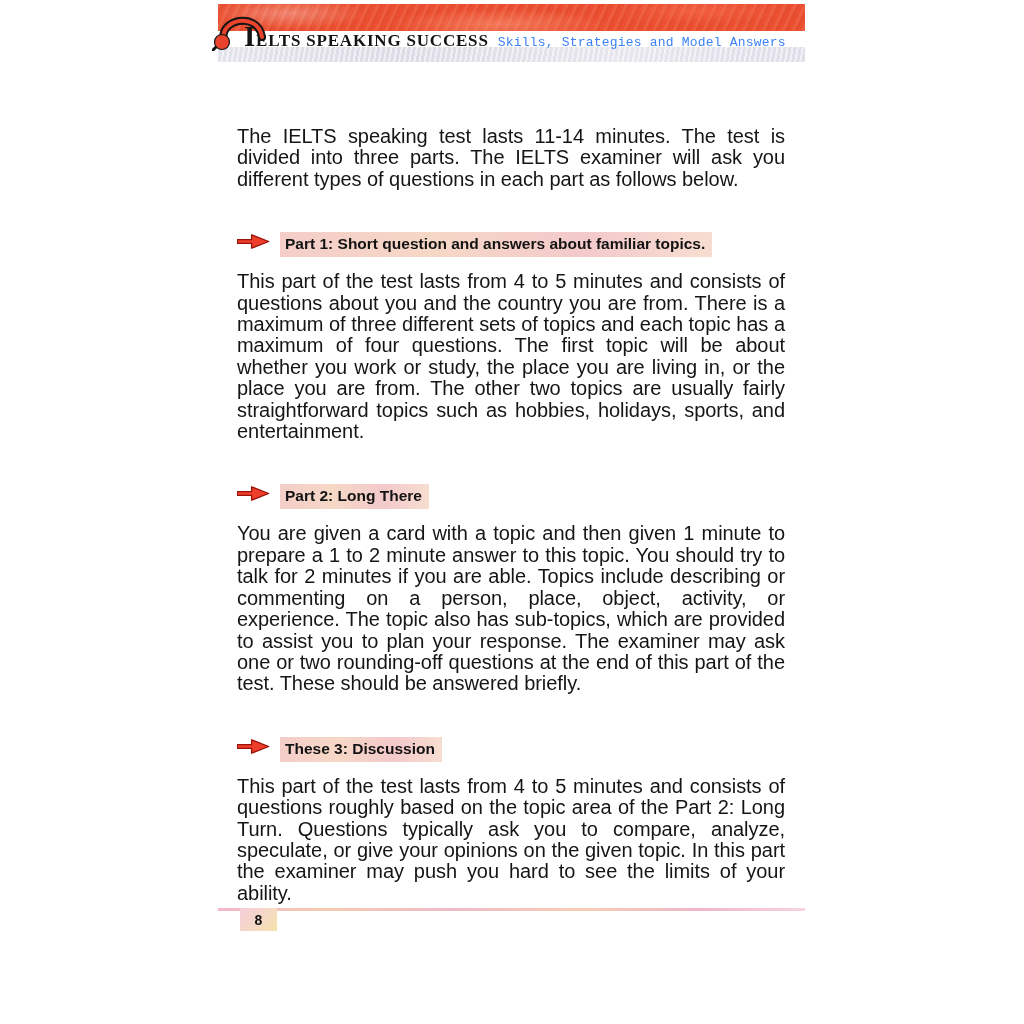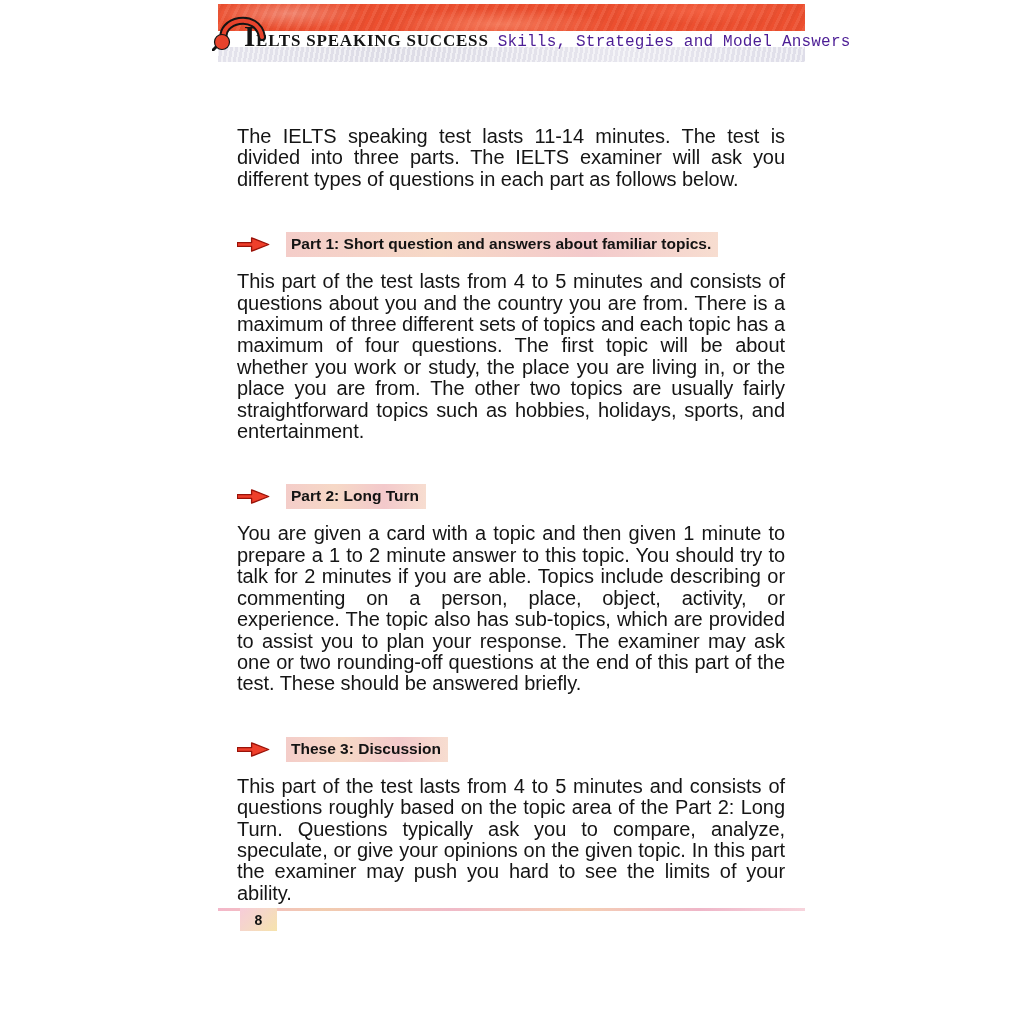--- a/index.html
+++ b/index.html
@@ -28,33 +28,33 @@
       linear-gradient(90deg,#e4e3ec,#dddce6 30%,#e7e6ee 70%,#dfdee9);
   }
   .brand{position:absolute;left:26px;top:21px;display:flex;align-items:baseline;white-space:nowrap;}
   .book-title{
     display:inline-block;
     font-family:"Liberation Serif",serif;font-weight:bold;
     font-size:17px;line-height:22px;letter-spacing:0.8px;color:#141414;
   }
   .book-title::first-letter{font-size:29px;}
   .book-subtitle{
-    font-family:"Liberation Mono",monospace;font-size:16px;color:#4c1d95;
+    font-family:"Liberation Mono",monospace;font-size:13px;color:#3b82f6;
     margin-left:9px;letter-spacing:0.2px;
   }
   .logo{position:absolute;left:-6px;top:5px;z-index:3;}
 
   
   .content{position:absolute;left:237px;top:126px;width:548px;}
   .para{
     margin:0;font-size:20px;line-height:21.4px;color:#151515;
     text-align:justify;letter-spacing:-0.05px;
   }
   .part{margin-top:42px;}
-  .part-heading-row{display:flex;align-items:center;gap:16px;margin:0 0 14px 0;}
+  .part-heading-row{display:flex;gap:10px;margin:0 0 14px 0;}
   .arrow-icon{flex:0 0 auto;display:block;}
   .part-heading{
     display:inline-block;font-weight:bold;font-size:15.5px;line-height:18px;
     color:#131313;padding:3px 7px 4px 5px;
     background:linear-gradient(90deg,#f4cdc9,#f6d8c6 35%,#f3c9cb 70%,#f7ddd0);
   }
 
   
   .footer-line{
     position:absolute;left:218px;top:908px;width:587px;height:3px;
@@ -103,21 +103,21 @@
         <span class="part-heading">Part 1: Short question and answers about familiar topics.</span>
       </div>
       <p class="para">This part of the test lasts from 4 to 5 minutes and consists of questions about you and the country you are from. There is a maximum of three different sets of topics and each topic has a maximum of four questions. The first topic will be about whether you work or study, the place you are living in, or the place you are from. The other two topics are usually fairly straightforward topics such as hobbies, holidays, sports, and entertainment.</p>
     </section>
 
     <section class="part">
       <div class="part-heading-row">
         <svg class="arrow-icon" width="33" height="19" viewBox="0 0 34 20">
           <polygon points="0,8 15,8 15,3 33,10 15,17 15,12 0,12" fill="#ee3f2b" stroke="#9a1208" stroke-width="1.4" stroke-linejoin="round"></polygon>
         </svg>
-        <span class="part-heading">Part 2: Long Turn</span>
+        <span class="part-heading">Part 2: Long There</span>
       </div>
       <p class="para">You are given a card with a topic and then given 1 minute to prepare a 1 to 2 minute answer to this topic. You should try to talk for 2 minutes if you are able. Topics include describing or commenting on a person, place, object, activity, or experience. The topic also has sub-topics, which are provided to assist you to plan your response. The examiner may ask one or two rounding-off questions at the end of this part of the test. These should be answered briefly.</p>
     </section>
 
     <section class="part">
       <div class="part-heading-row">
         <svg class="arrow-icon" width="33" height="19" viewBox="0 0 34 20">
           <polygon points="0,8 15,8 15,3 33,10 15,17 15,12 0,12" fill="#ee3f2b" stroke="#9a1208" stroke-width="1.4" stroke-linejoin="round"></polygon>
         </svg>
         <span class="part-heading">These 3: Discussion</span>

